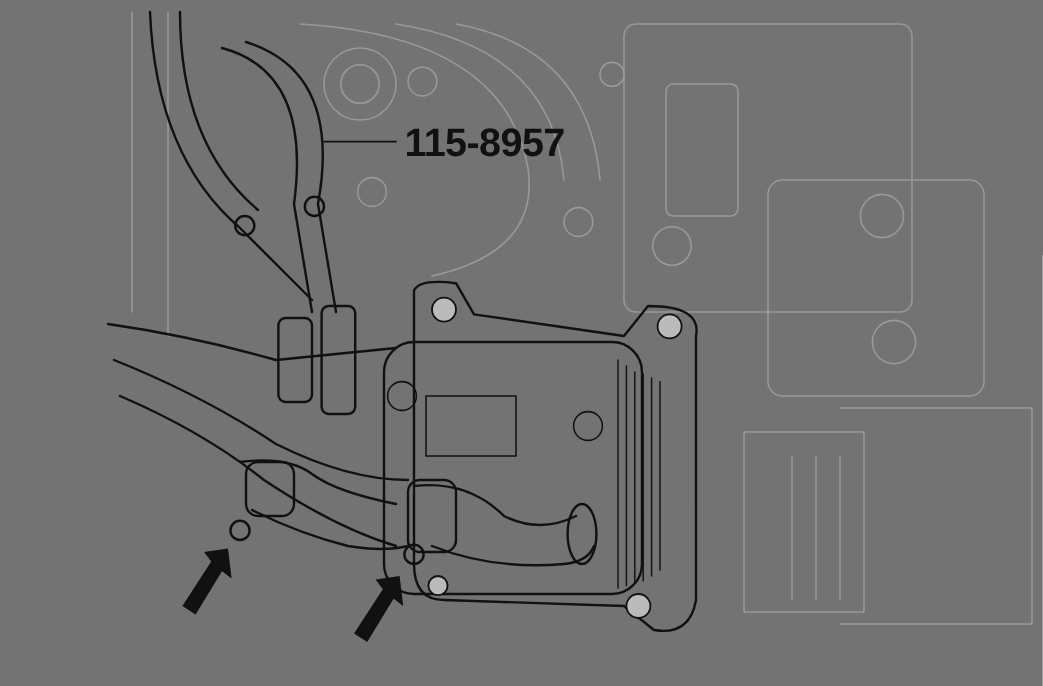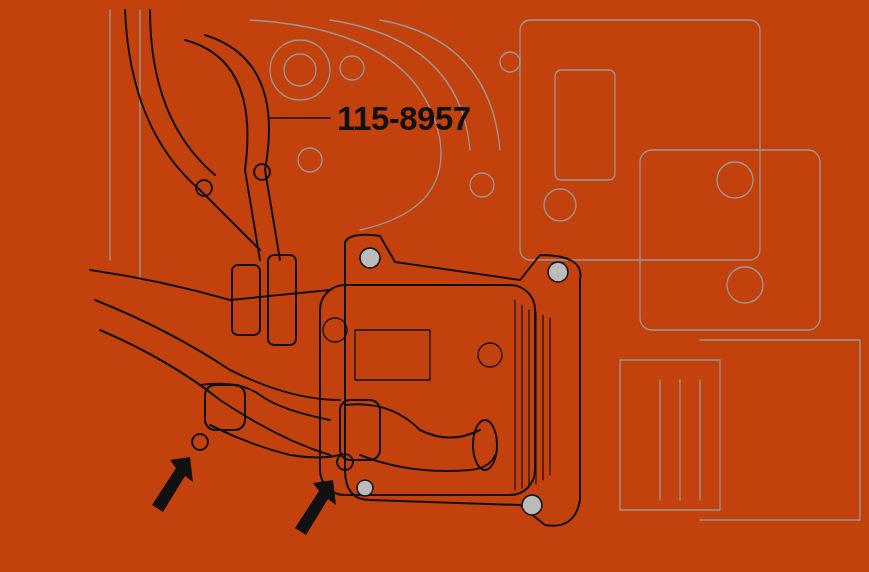--- a/index.html
+++ b/index.html
@@ -1,16 +1,16 @@
 <!DOCTYPE html>
 <html><head>
 <meta charset="utf-8">
 <style>
   html,body{margin:0;padding:0;background:#fff;}
-  #canvas{position:relative;width:869px;height:572px;overflow:hidden;background:#c2410c;}
+  #canvas{position:relative;width:869px;height:572px;overflow:hidden;background:#737373;}
   svg{position:absolute;left:0;top:0;}
   .callout{position:absolute;left:337px;top:100px;font-family:"Liberation Sans",sans-serif;font-weight:bold;font-size:33px;color:#111;letter-spacing:-0.5px;}
 </style>
 </head>
 <body>
 
 <div id="canvas">
   <svg width="869" height="572" viewBox="0 0 869 572" fill="none" stroke="#111" stroke-width="2" stroke-linejoin="round" stroke-linecap="round">
 
     <g stroke="#999" stroke-width="1.3">

